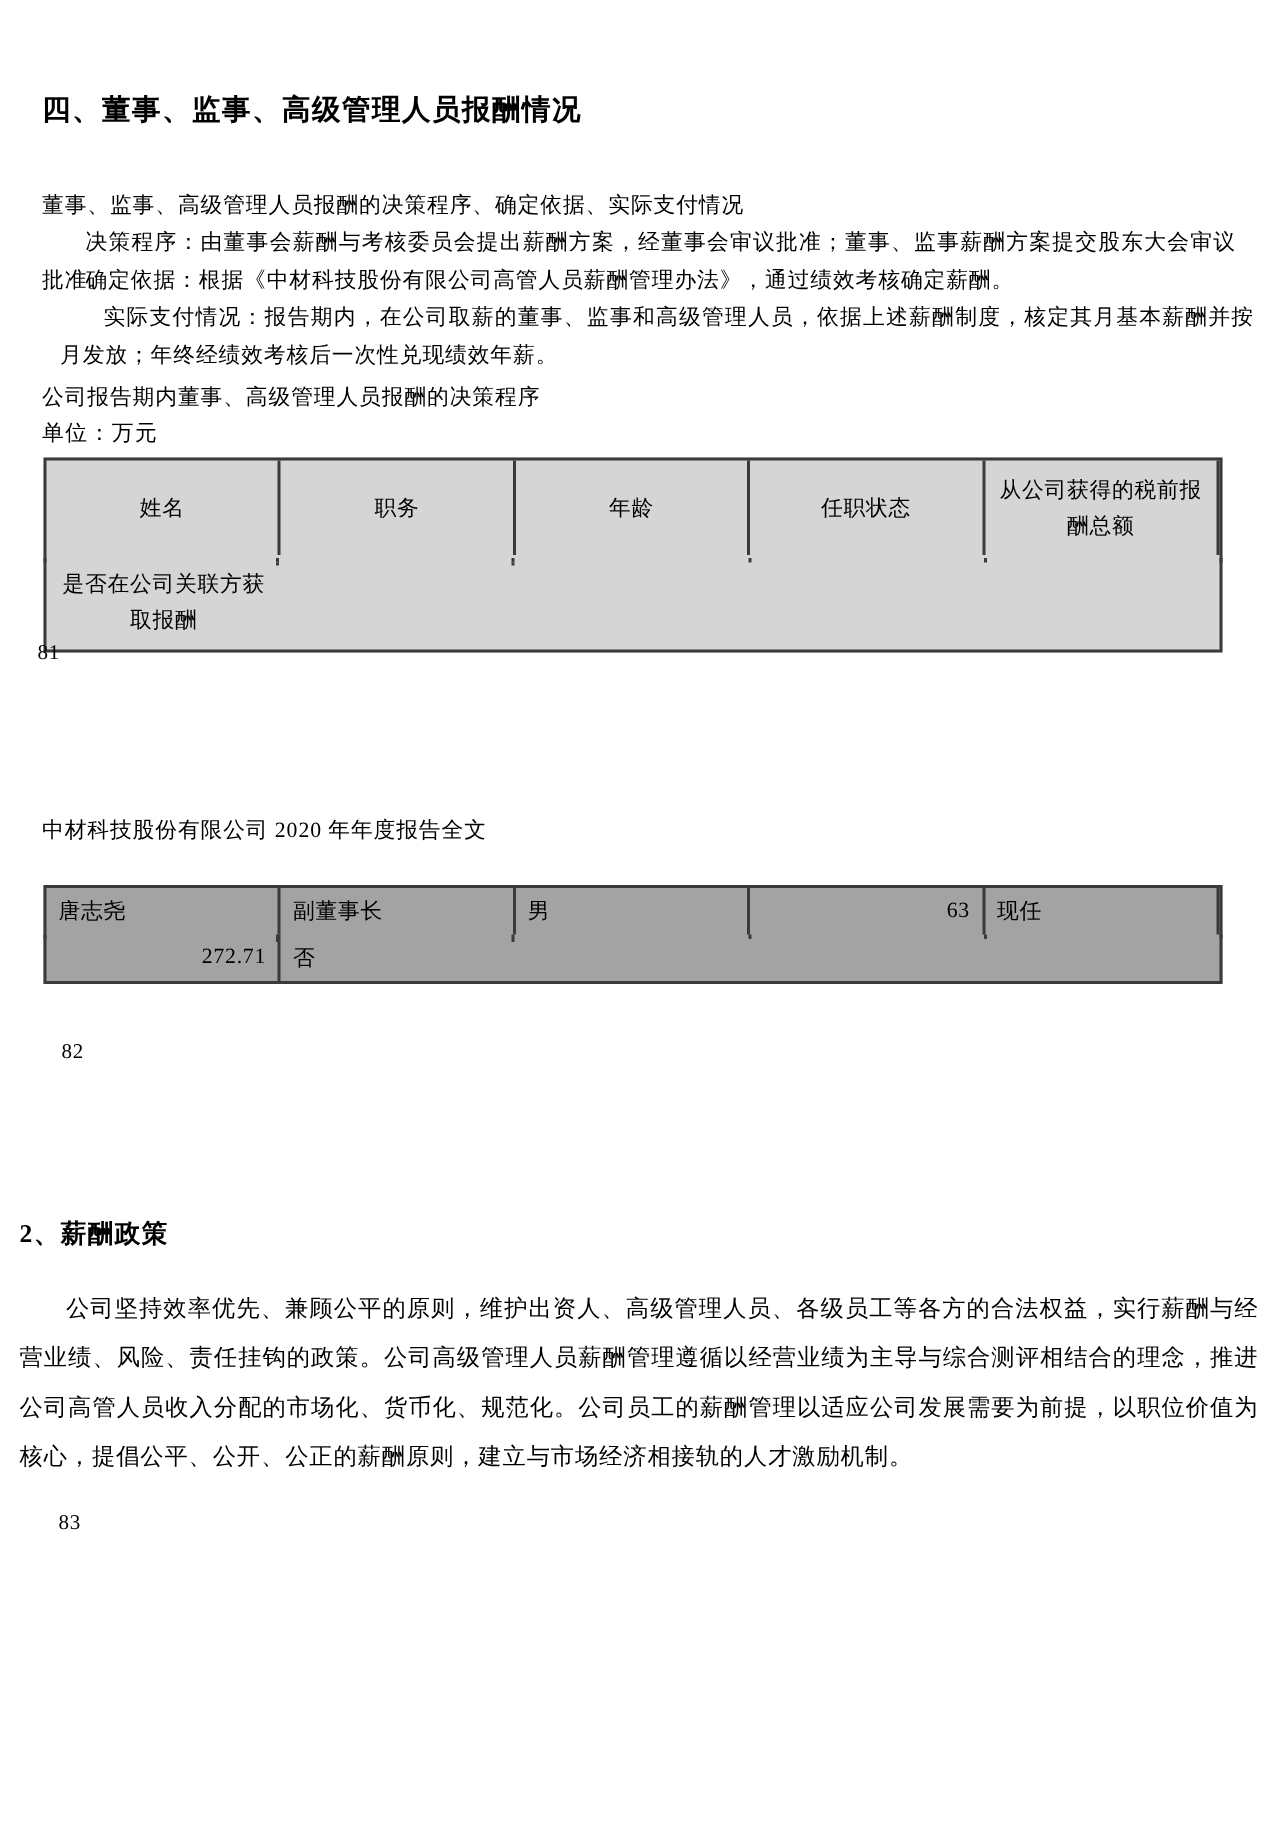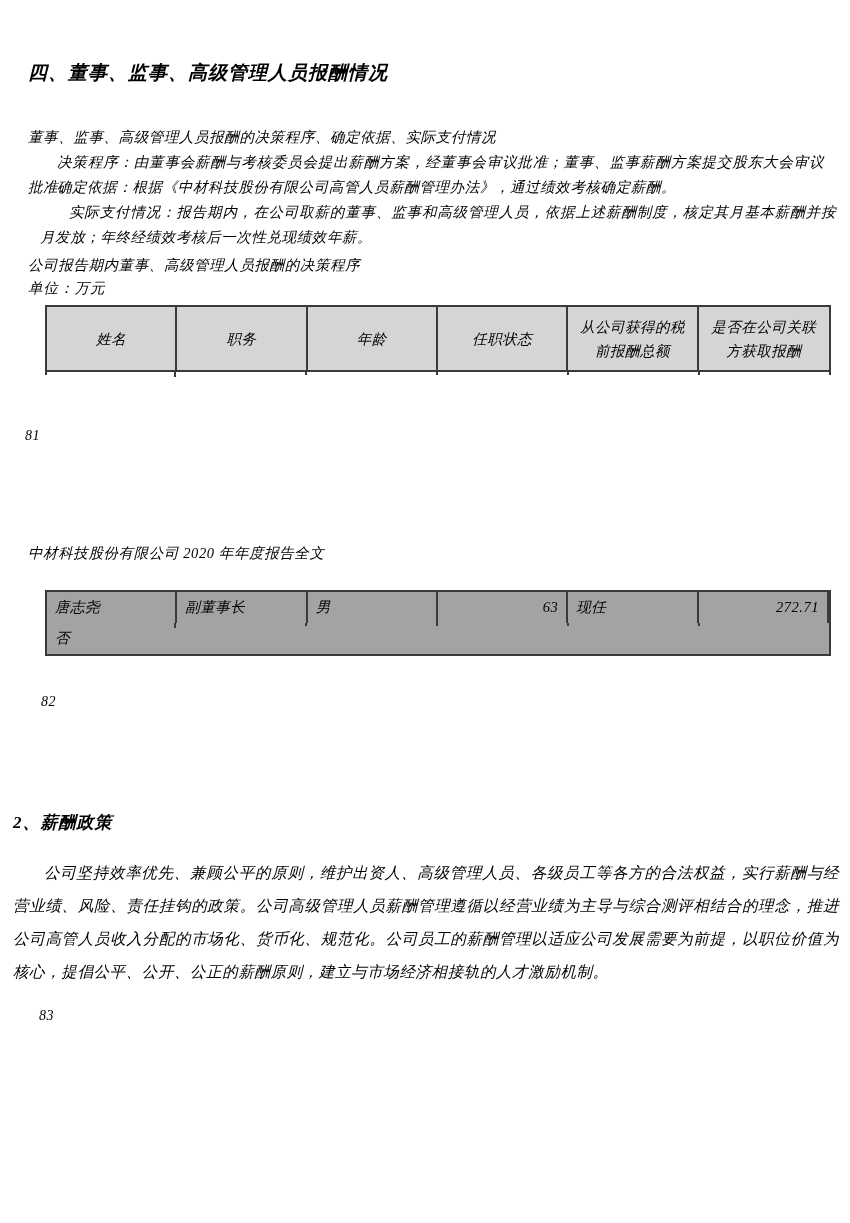--- a/index.html
+++ b/index.html
@@ -7,35 +7,35 @@
     --header-bg:#d5d5d5;
     --text-color:#000000;
   }
   *{margin:0;padding:0;box-sizing:border-box;}
   html,body{background:#ffffff;}
   body{
     width:850px;height:1223px;position:relative;overflow:hidden;
     font-family:"Liberation Serif","DejaVu Serif",serif;
     color:var(--text-color);
   }
-  .abs{position:absolute;font-style:italic;}
+  .abs{position:absolute;}
   .h1{
     left:28px;top:60px;width:794px;
     font-size:19px;font-weight:bold;letter-spacing:1px;
   }
   .body-line{font-size:14.5px;letter-spacing:0.6px;line-height:25px;}
   .intro{left:28px;top:125px;width:800px;}
   .decision{left:28px;top:150px;width:796px;text-indent:2em;text-align:justify;}
   .basis{left:28px;top:175px;width:796px;text-indent:2em;}
   .payment{left:40px;top:200px;width:796px;text-indent:2em;text-align:justify;text-justify:inter-character;}
   .caption{left:28px;top:253px;width:796px;}
   .unit{left:28px;top:279px;width:794px;text-align:left;font-size:14.5px;letter-spacing:1px;}
 
   .tbl{left:29px;width:786px;}
-  .grid{display:grid;grid-template-columns:repeat(6,1fr);margin-left:16px;}
+  .grid{display:grid;grid-template-columns:repeat(5,1fr);}
   .header-grid{
     top:305px;
     border:2px solid var(--border-color);
     background:var(--header-bg);
   }
   .header-grid .cell{
     min-height:63px;display:flex;align-items:center;justify-content:center;
     text-align:center;font-size:14.5px;letter-spacing:0.5px;line-height:24px;
     padding:4px 6px;border-right:2px solid var(--border-color);
   }

